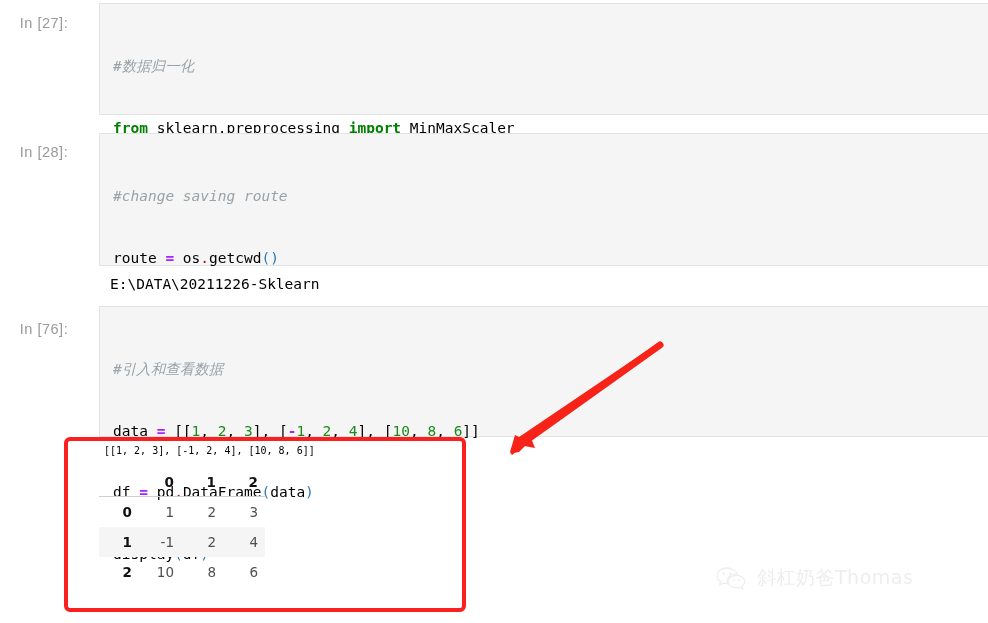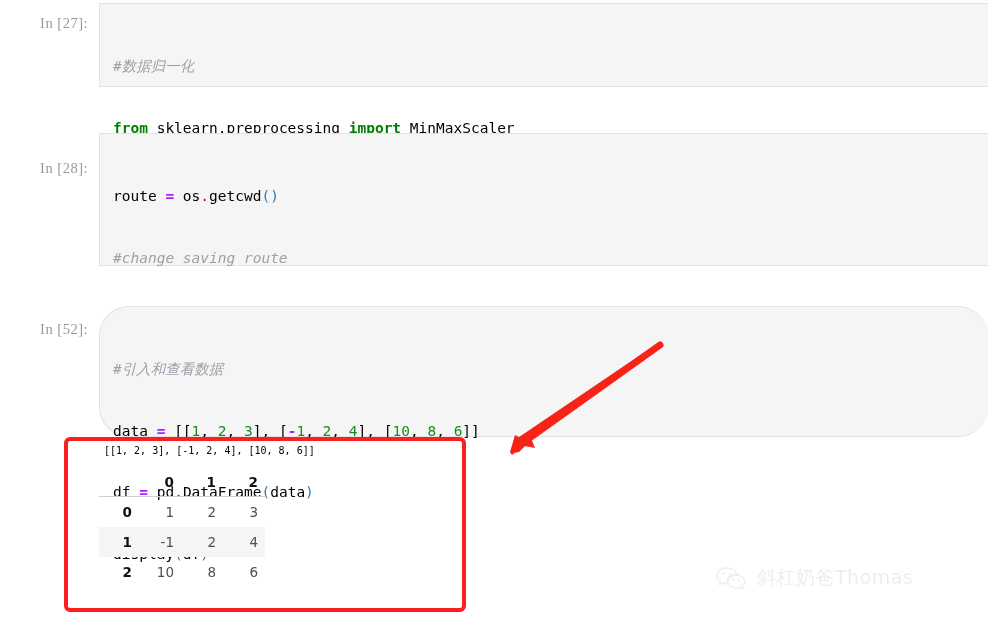--- a/index.html
+++ b/index.html
@@ -25,23 +25,23 @@
   
   .cell {
     position: absolute;
     left: 0;
     width: 988px;
   }
   .prompt {
     position: absolute;
     left: 0;
     width: 88px;
-    text-align: right;
+    text-align: center;
     color: #999999;
-    font-family: Liberation Serif, serif;
+    font-family: Liberation Sans, sans-serif;
     font-size: 14.5px;
     line-height: 20px;
     letter-spacing: 0.5px;
     white-space: pre;
   }
   .input-area {
     position: absolute;
     left: 99px;
     width: 889px;
     background: #f5f5f5;
@@ -170,46 +170,47 @@
     white-space: nowrap;
   }
 </style>
 </head>
 <body>
 
 <div id="notebook">
 
   <div class="cell" style="top:0px;">
     <div class="prompt" style="top:13px;">In [27]:</div>
-    <div class="input-area" style="top:3px; height:84px;">
+    <div class="input-area" style="top:3px; height:112px;">
       <div class="code">
         <span class="ln"><span class="cm">#数据归一化</span></span>
         <span class="ln"><span class="kw">from</span> sklearn<span class="bk">.</span>preprocessing <span class="kw">import</span> MinMaxScaler</span>
         <span class="ln"><span class="kw">import</span> pandas <span class="kw">as</span> pd</span>
         <span class="ln"><span class="kw">import</span> os</span>
       </div>
     </div>
   </div>
 
   <div class="cell" style="top:133px;">
-    <div class="prompt" style="top:25px;">In [28]:</div>
+    <div class="prompt" style="top:9px;">In [28]:</div>
     <div class="input-area" style="top:0px; height:133px;">
       <div class="code">
+        <span class="ln"><span class="cm">#change saving route</span></span>
         <span class="ln">route <span class="op">=</span> os<span class="dot">.</span>getcwd<span class="pn">()</span></span>
-        <span class="ln"><span class="cm">#change saving route</span></span>
         <span class="ln">os<span class="dot">.</span>chdir<span class="pn">(</span><span class="pre">r</span><span class="str">'E:\DATA\20211226-Sklearn'</span><span class="pn">)</span></span>
         <span class="ln">route <span class="op">=</span> os<span class="dot">.</span>getcwd<span class="pn">()</span></span>
       </div>
     </div>
   </div>
 
+  <div class="stdout" style="top:274px;">E:\DATA\20211226-Sklearn</div>
 
   <div class="cell" style="top:306px;">
-    <div class="prompt" style="top:13px;">In [52]:</div>
-    <div class="input-area" style="top:0px; height:131px;border-radius:30px;">
+    <div class="prompt" style="top:13px;">In [76]:</div>
+    <div class="input-area" style="top:0px; height:131px;">
       <div class="code">
         <span class="ln"><span class="cm">#引入和查看数据</span></span>
         <span class="ln">data <span class="op">=</span> <span class="bk">[[</span><span class="num">1</span>, <span class="num">2</span>, <span class="num">3</span><span class="bk">]</span>, <span class="bk">[</span><span class="op">-</span><span class="num">1</span>, <span class="num">2</span>, <span class="num">4</span><span class="bk">]</span>, <span class="bk">[</span><span class="num">10</span>, <span class="num">8</span>, <span class="num">6</span><span class="bk">]]</span></span>
         <span class="ln">df <span class="op">=</span> pd<span class="dot">.</span>DataFrame<span class="pn">(</span>data<span class="pn">)</span></span>
         <span class="ln">display<span class="pn">(</span>df<span class="pn">)</span></span>
       </div>
     </div>
   </div>
 
   <div id="output-block">

